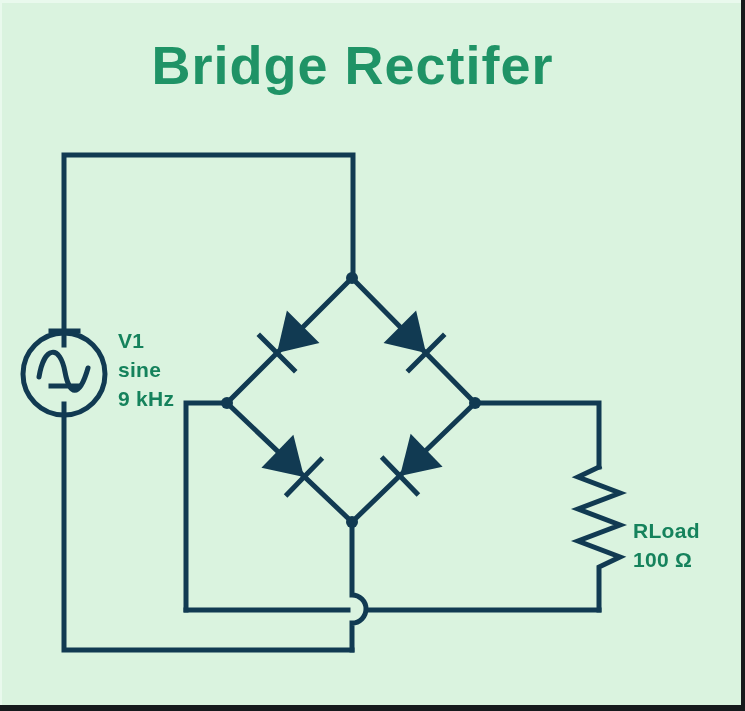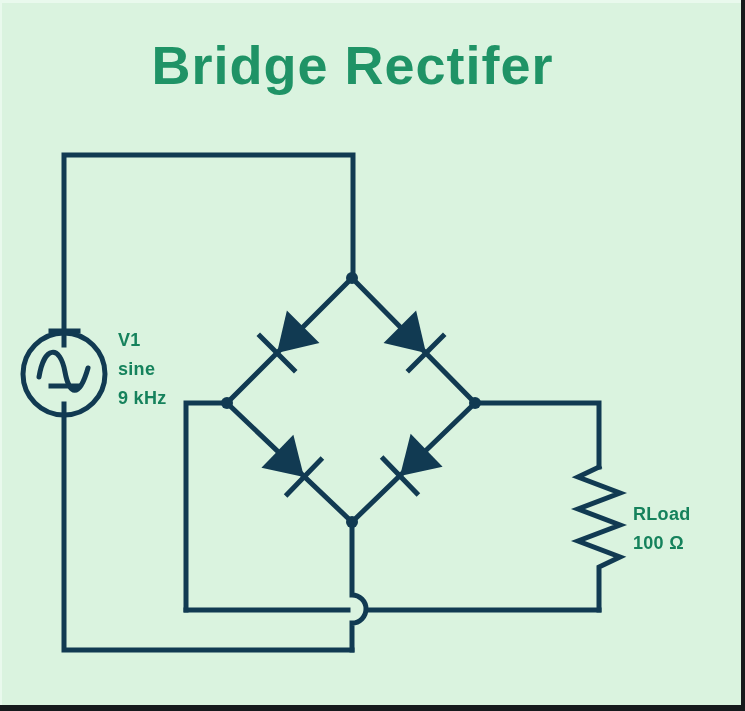--- a/index.html
+++ b/index.html
@@ -54,29 +54,29 @@
   }
   .wire-round {
     stroke: var(--wire);
     stroke-width: 5;
     fill: none;
     stroke-linecap: round;
   }
   .solid { fill: var(--wire); stroke: none; }
   .component-label {
     position: absolute;
-    font-size: 18px;
+    font-size: 21px;
     font-weight: bold;
     line-height: 29px;
     letter-spacing: 0.3px;
     color: var(--label);
     white-space: nowrap;
   }
   .v1-label { left: 118px; top: 326px; }
-  .load-label { left: 633px; top: 500px; }
+  .load-label { left: 633px; top: 516px; }
 </style>
 </head>
 <body>
 
 <div class="edge-top"></div>
 <div class="edge-left"></div>
 
 <h1 class="page-title">Bridge Rectifer</h1>
 
 <svg class="schematic-svg" viewBox="0 0 745 711">

